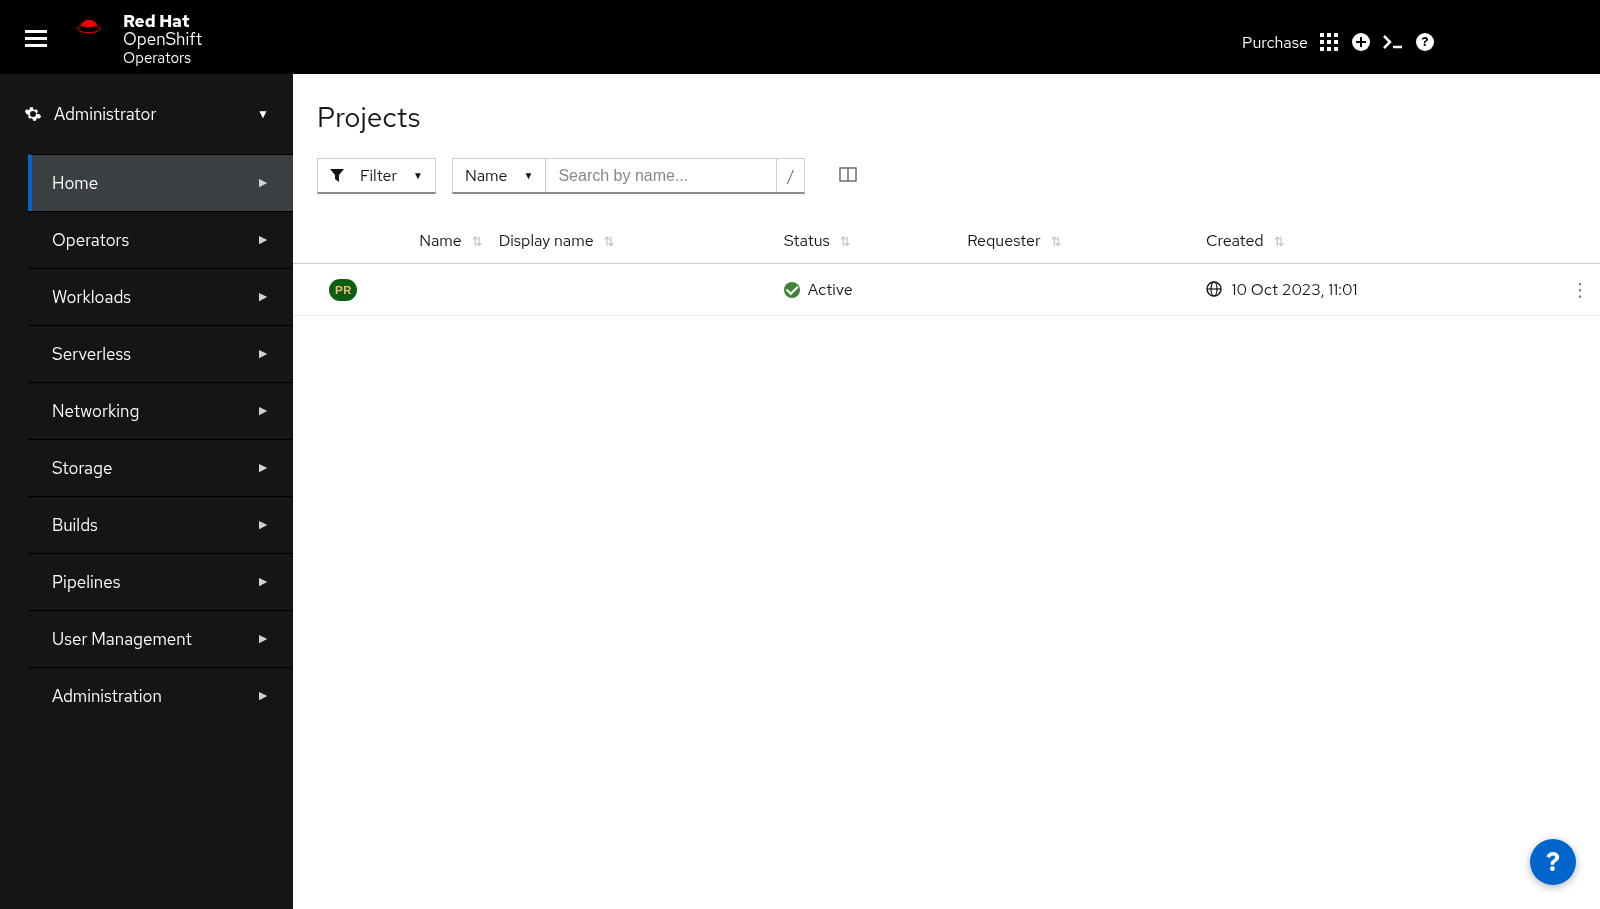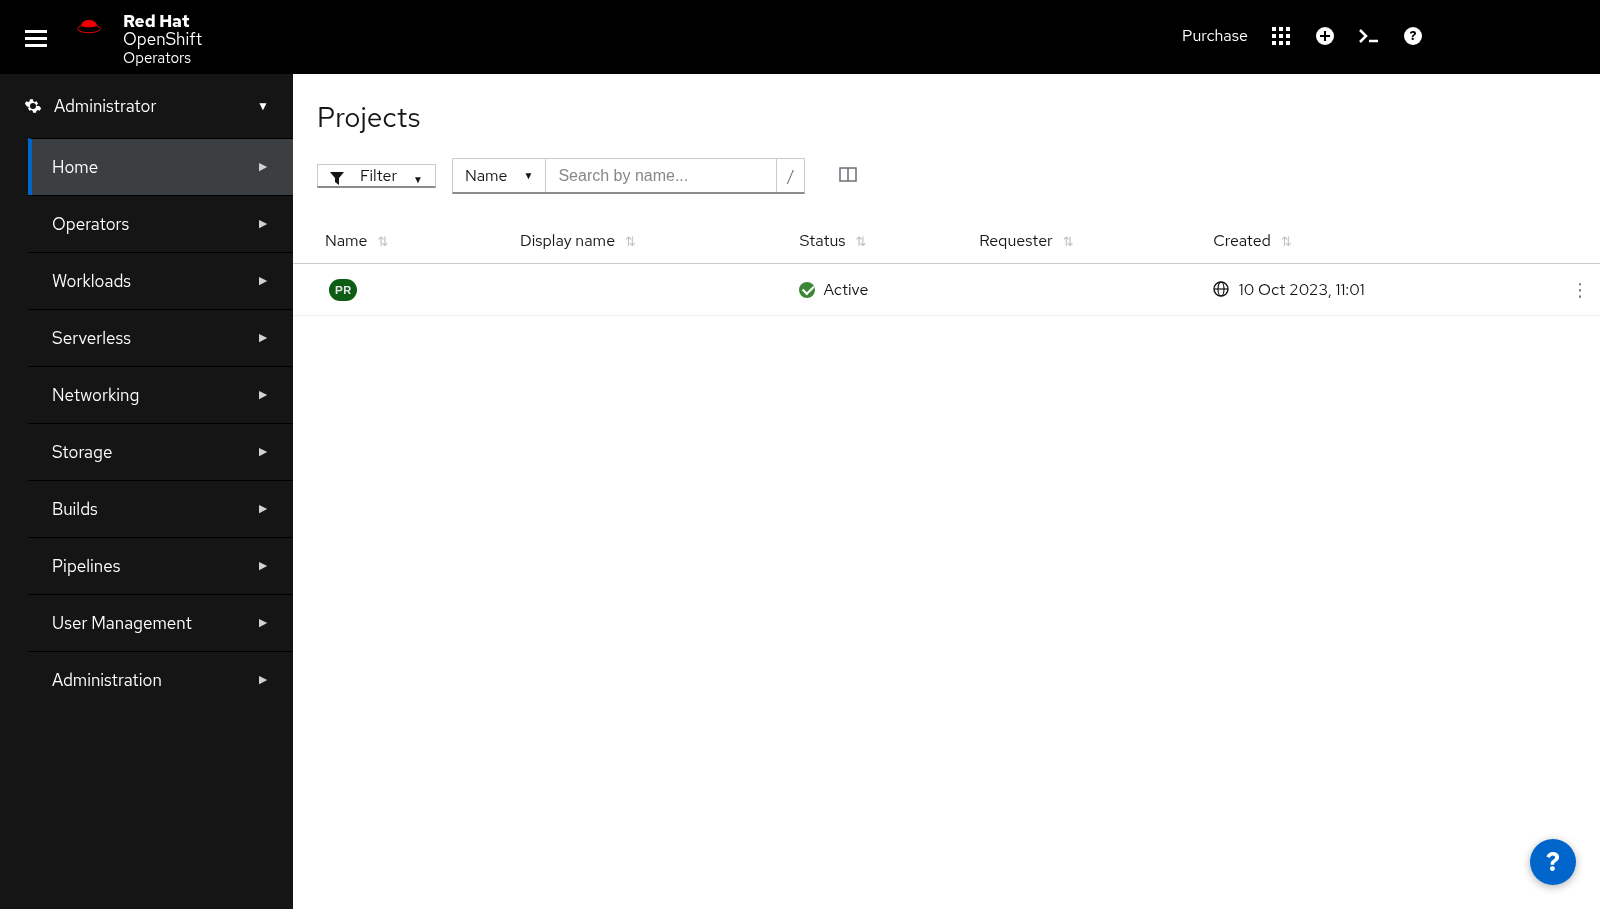--- a/index.html
+++ b/index.html
@@ -9,56 +9,56 @@
 .topbar { background: #000; height: 4px; }
 .masthead { background: #000; height: 70px; display: flex; align-items: center; padding: 0 24px 0 16px; color: #fff; }
 .hamburger { width: 40px; height: 40px; display: flex; align-items: center; justify-content: center; cursor: pointer; margin-right: 20px; }
 .brand { display: flex; align-items: flex-start; gap: 21px; }
 .brand-hat { width: 26px; height: 22px; }
 .brand-text { display: flex; flex-direction: column; line-height: 1.1; }
 .brand-line1 { font-weight: 700; font-size: 17px; }
 .brand-line2 { font-weight: 400; font-size: 17px; }
 .brand-line3 { font-weight: 400; font-size: 15px; margin-top: 2px; }
 .masthead-spacer { flex: 1; }
-.masthead-right { display: flex; align-items: flex-start; gap: 22px; }
+.masthead-right { display: flex; align-items: flex-end; gap: 10px; }
 .masthead-link { color: #fff; font-size: 16px; cursor: pointer; }
 .masthead-icon { width: 22px; height: 22px; display: flex; align-items: center; justify-content: center; cursor: pointer; color: #fff; }
 .masthead-user { width: 130px; height: 28px; background: #000; border: 1px solid #000; }
 
 
 .layout { display: flex; height: calc(909px - 74px); }
 
 
 .sidebar { width: 293px; background: #151515; color: #fff; display: flex; flex-direction: column; }
-.sidebar-perspective { height: 64px; display: flex; align-items: center; padding: 12px 24px; justify-content: space-between; cursor: pointer; font-size: 17px; }
+.sidebar-perspective { height: 80px; display: flex; align-items: center; padding: 12px 24px; justify-content: space-between; cursor: pointer; font-size: 17px; }
 .sidebar-perspective-left { display: flex; align-items: center; gap: 12px; }
 .sidebar-item { height: 57px; display: flex; align-items: center; padding: 0 24px; justify-content: space-between; cursor: pointer; font-size: 17px; border-top: 1px solid #000; margin-left: 28px; }
 .sidebar-item.active { background: #3c3f42; border-left: 4px solid #06c; padding-left: 20px; }
 .sidebar-item:not(.active) { background: #151515; }
 .sidebar-chevron { transform: rotate(-90deg); display: inline-block; font-size: 14px; color: #d2d2d2; }
 
 
 .main { flex: 1; background: #fff; padding: 24px 0 0 0; overflow: auto; position: relative; }
 .page-title { font-size: 28px; font-weight: 400; padding: 0 24px 22px 24px; }
 .toolbar { display: flex; align-items: center; gap: 16px; padding: 0 24px 18px 24px; }
-.toolbar-dropdown { border: 1px solid #ccc; border-bottom: 2px solid #8a8d90; background: #fff; height: 24px; display: flex; align-items: flex-end; padding: 0 12px; gap: 16px; font-size: 16px; cursor: pointer; }
+.toolbar-dropdown { border: 1px solid #ccc; border-bottom: 2px solid #8a8d90; background: #fff; height: 36px; display: flex; align-items: center; padding: 0 12px; gap: 16px; font-size: 16px; cursor: pointer; }
 .toolbar-name-group { display: flex; align-items: stretch; border: 1px solid #ccc; border-bottom: 2px solid #8a8d90; height: 36px; }
 .toolbar-name-select { display: flex; align-items: center; padding: 0 12px; gap: 16px; font-size: 16px; cursor: pointer; border-right: 1px solid #ccc; }
 .toolbar-search { border: none; outline: none; padding: 0 12px; width: 230px; font-size: 16px; }
 .toolbar-slash { border-left: 1px solid #ccc; display: flex; align-items: center; padding: 0 10px; color: #6a6e73; font-size: 15px; }
 .toolbar-columns-icon { margin-left: 18px; cursor: pointer; color: #6a6e73; }
 
 
 .table { width: 100%; border-collapse: collapse; margin-top: 6px; }
 .table th { text-align: left; font-weight: 400; font-size: 16px; padding: 12px 8px 12px 8px; border-bottom: 1px solid #ccc; color: #151515; position: relative; }
-.table th:first-child { padding-left: 32px; }
+.table th:first-child { padding-left: 20px; text-align: right; }
 .table td { padding: 14px 8px; border-bottom: 1px solid #ededed; font-size: 16px; vertical-align: middle; }
 .table td:first-child { padding-left: 36px; }
 .sort-icon { color: #c0c0c0; margin-left: 10px; font-size: 13px; display: inline-block; }
-.badge-pr { display: inline-flex; align-items: center; justify-content: center; width: 28px; height: 22px; border-radius: 11px; background: #0d5d14; color: #e5e5e5; font-size: 12px; font-weight: 600; margin-right: 10px; }
+.badge-pr { display: inline-flex; align-items: center; justify-content: center; width: 28px; height: 22px; border-radius: 11px; background: #0d5d14; color: #fdba74; font-size: 12px; font-weight: 600; margin-right: 10px; }
 .status-cell { display: flex; align-items: center; gap: 8px; }
 .check-circle { width: 16px; height: 16px; border-radius: 50%; background: #3e8635; display: flex; align-items: center; justify-content: center; }
 .check-circle::after { content: ""; width: 5px; height: 9px; border-right: 2px solid #fff; border-bottom: 2px solid #fff; transform: rotate(45deg) translateY(-1px); }
 .globe-icon { width: 16px; height: 16px; margin-right: 6px; vertical-align: -2px; }
 .kebab { width: 24px; text-align: center; cursor: pointer; color: #6a6e73; }
 .kebab-dots::before { content: "\22EE"; font-size: 18px; }
 
 
 .fab { position: absolute; bottom: 24px; right: 24px; width: 46px; height: 46px; border-radius: 50%; background: #06c; color: #fff; font-size: 26px; font-weight: 700; display: flex; align-items: center; justify-content: center; cursor: pointer; box-shadow: 0 2px 8px rgba(0,0,0,0.3); }
 

